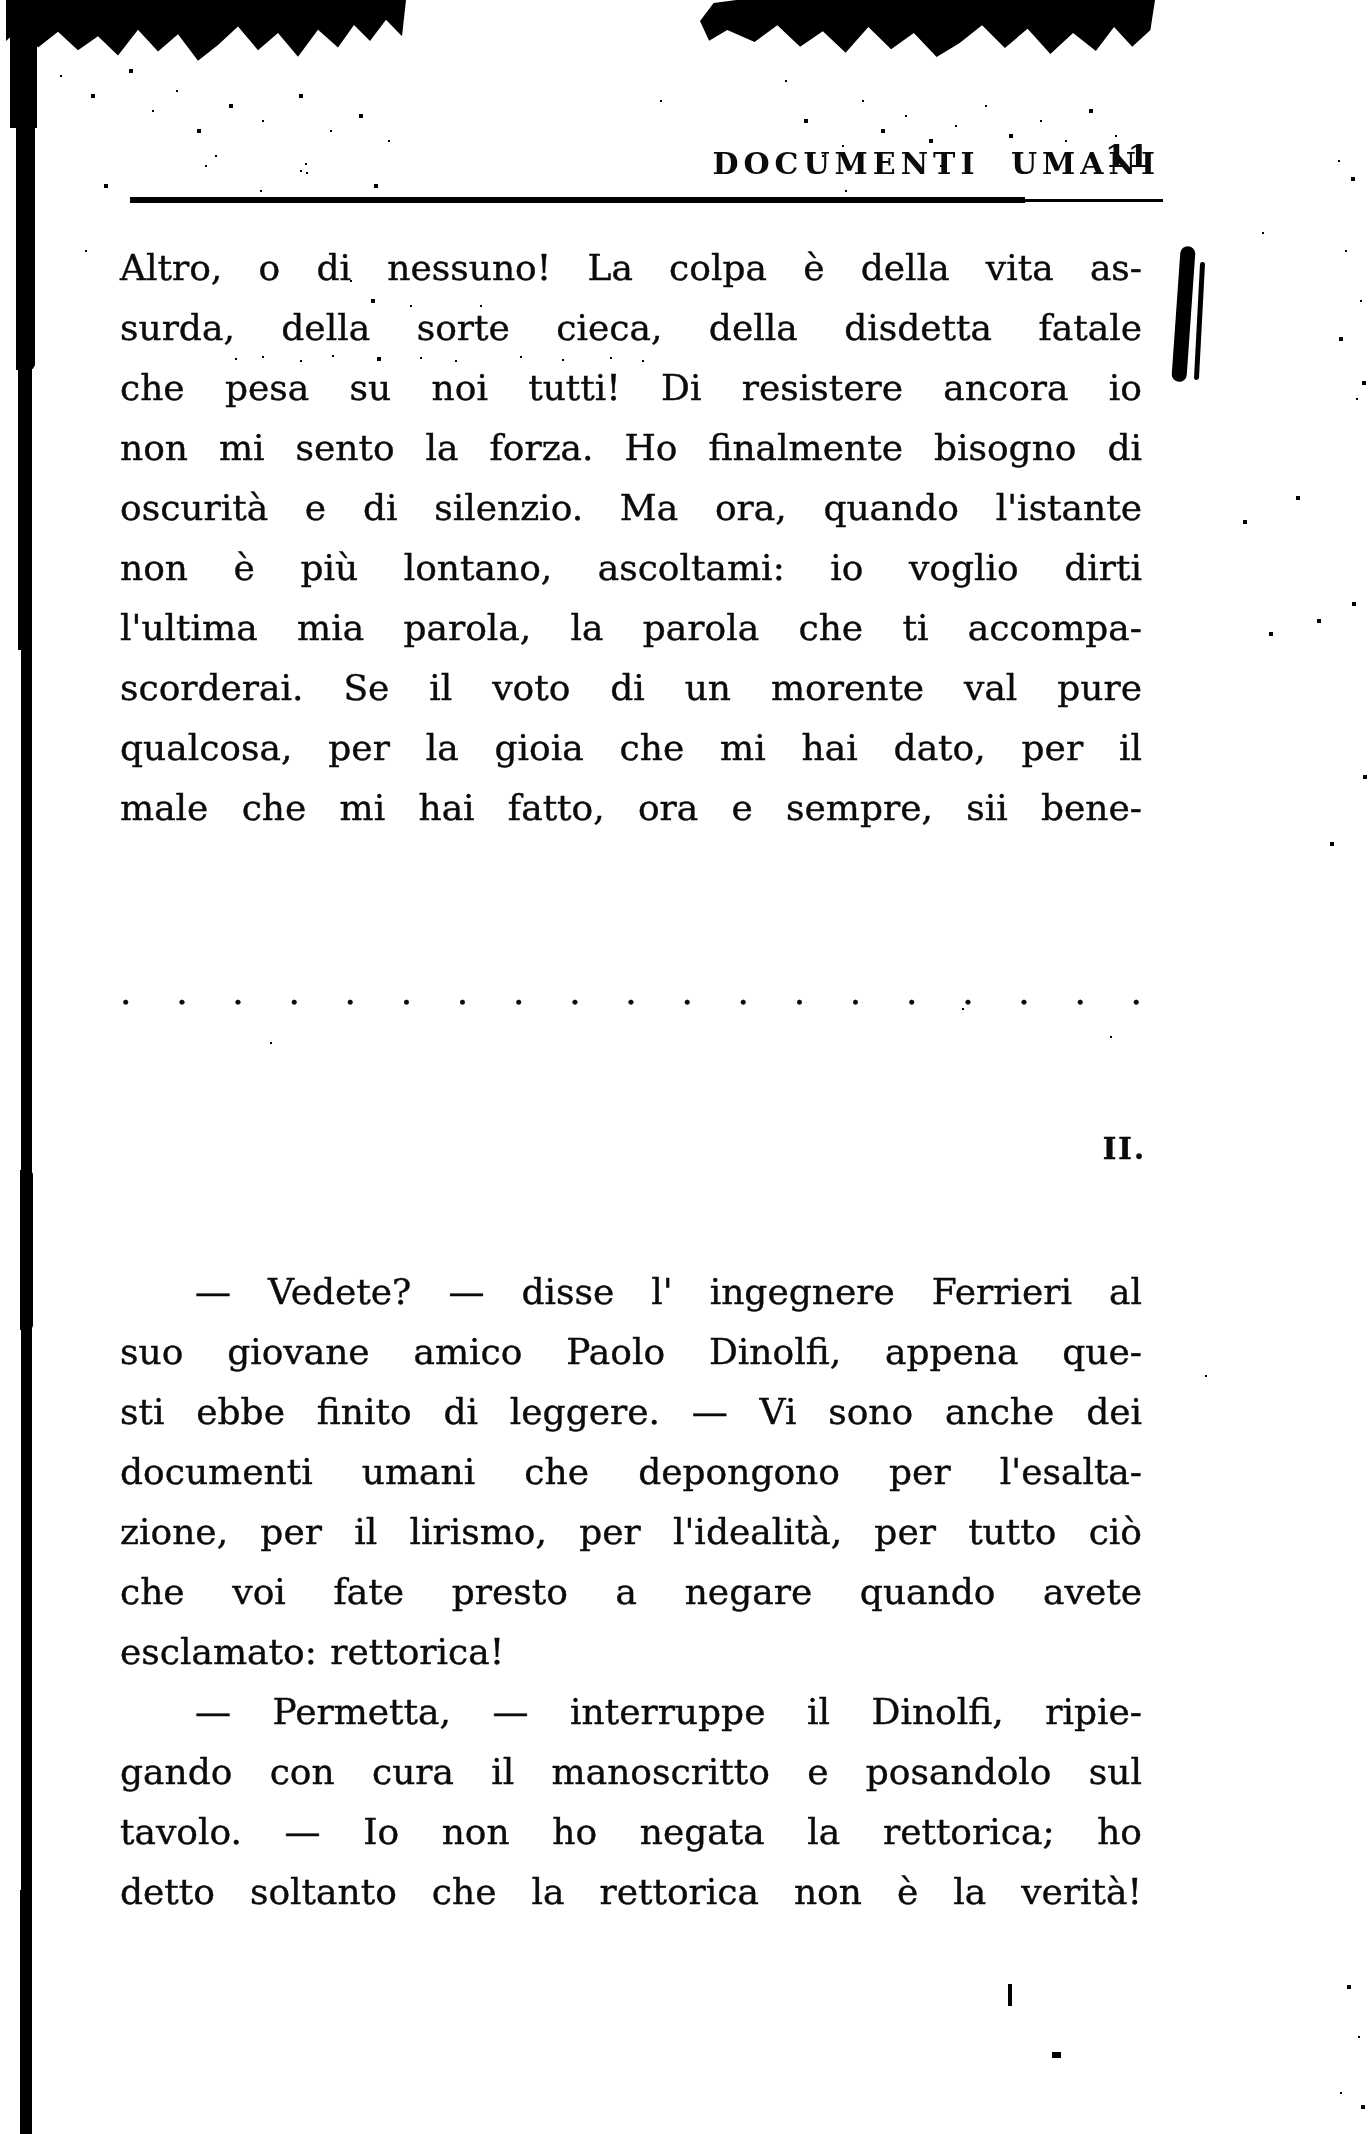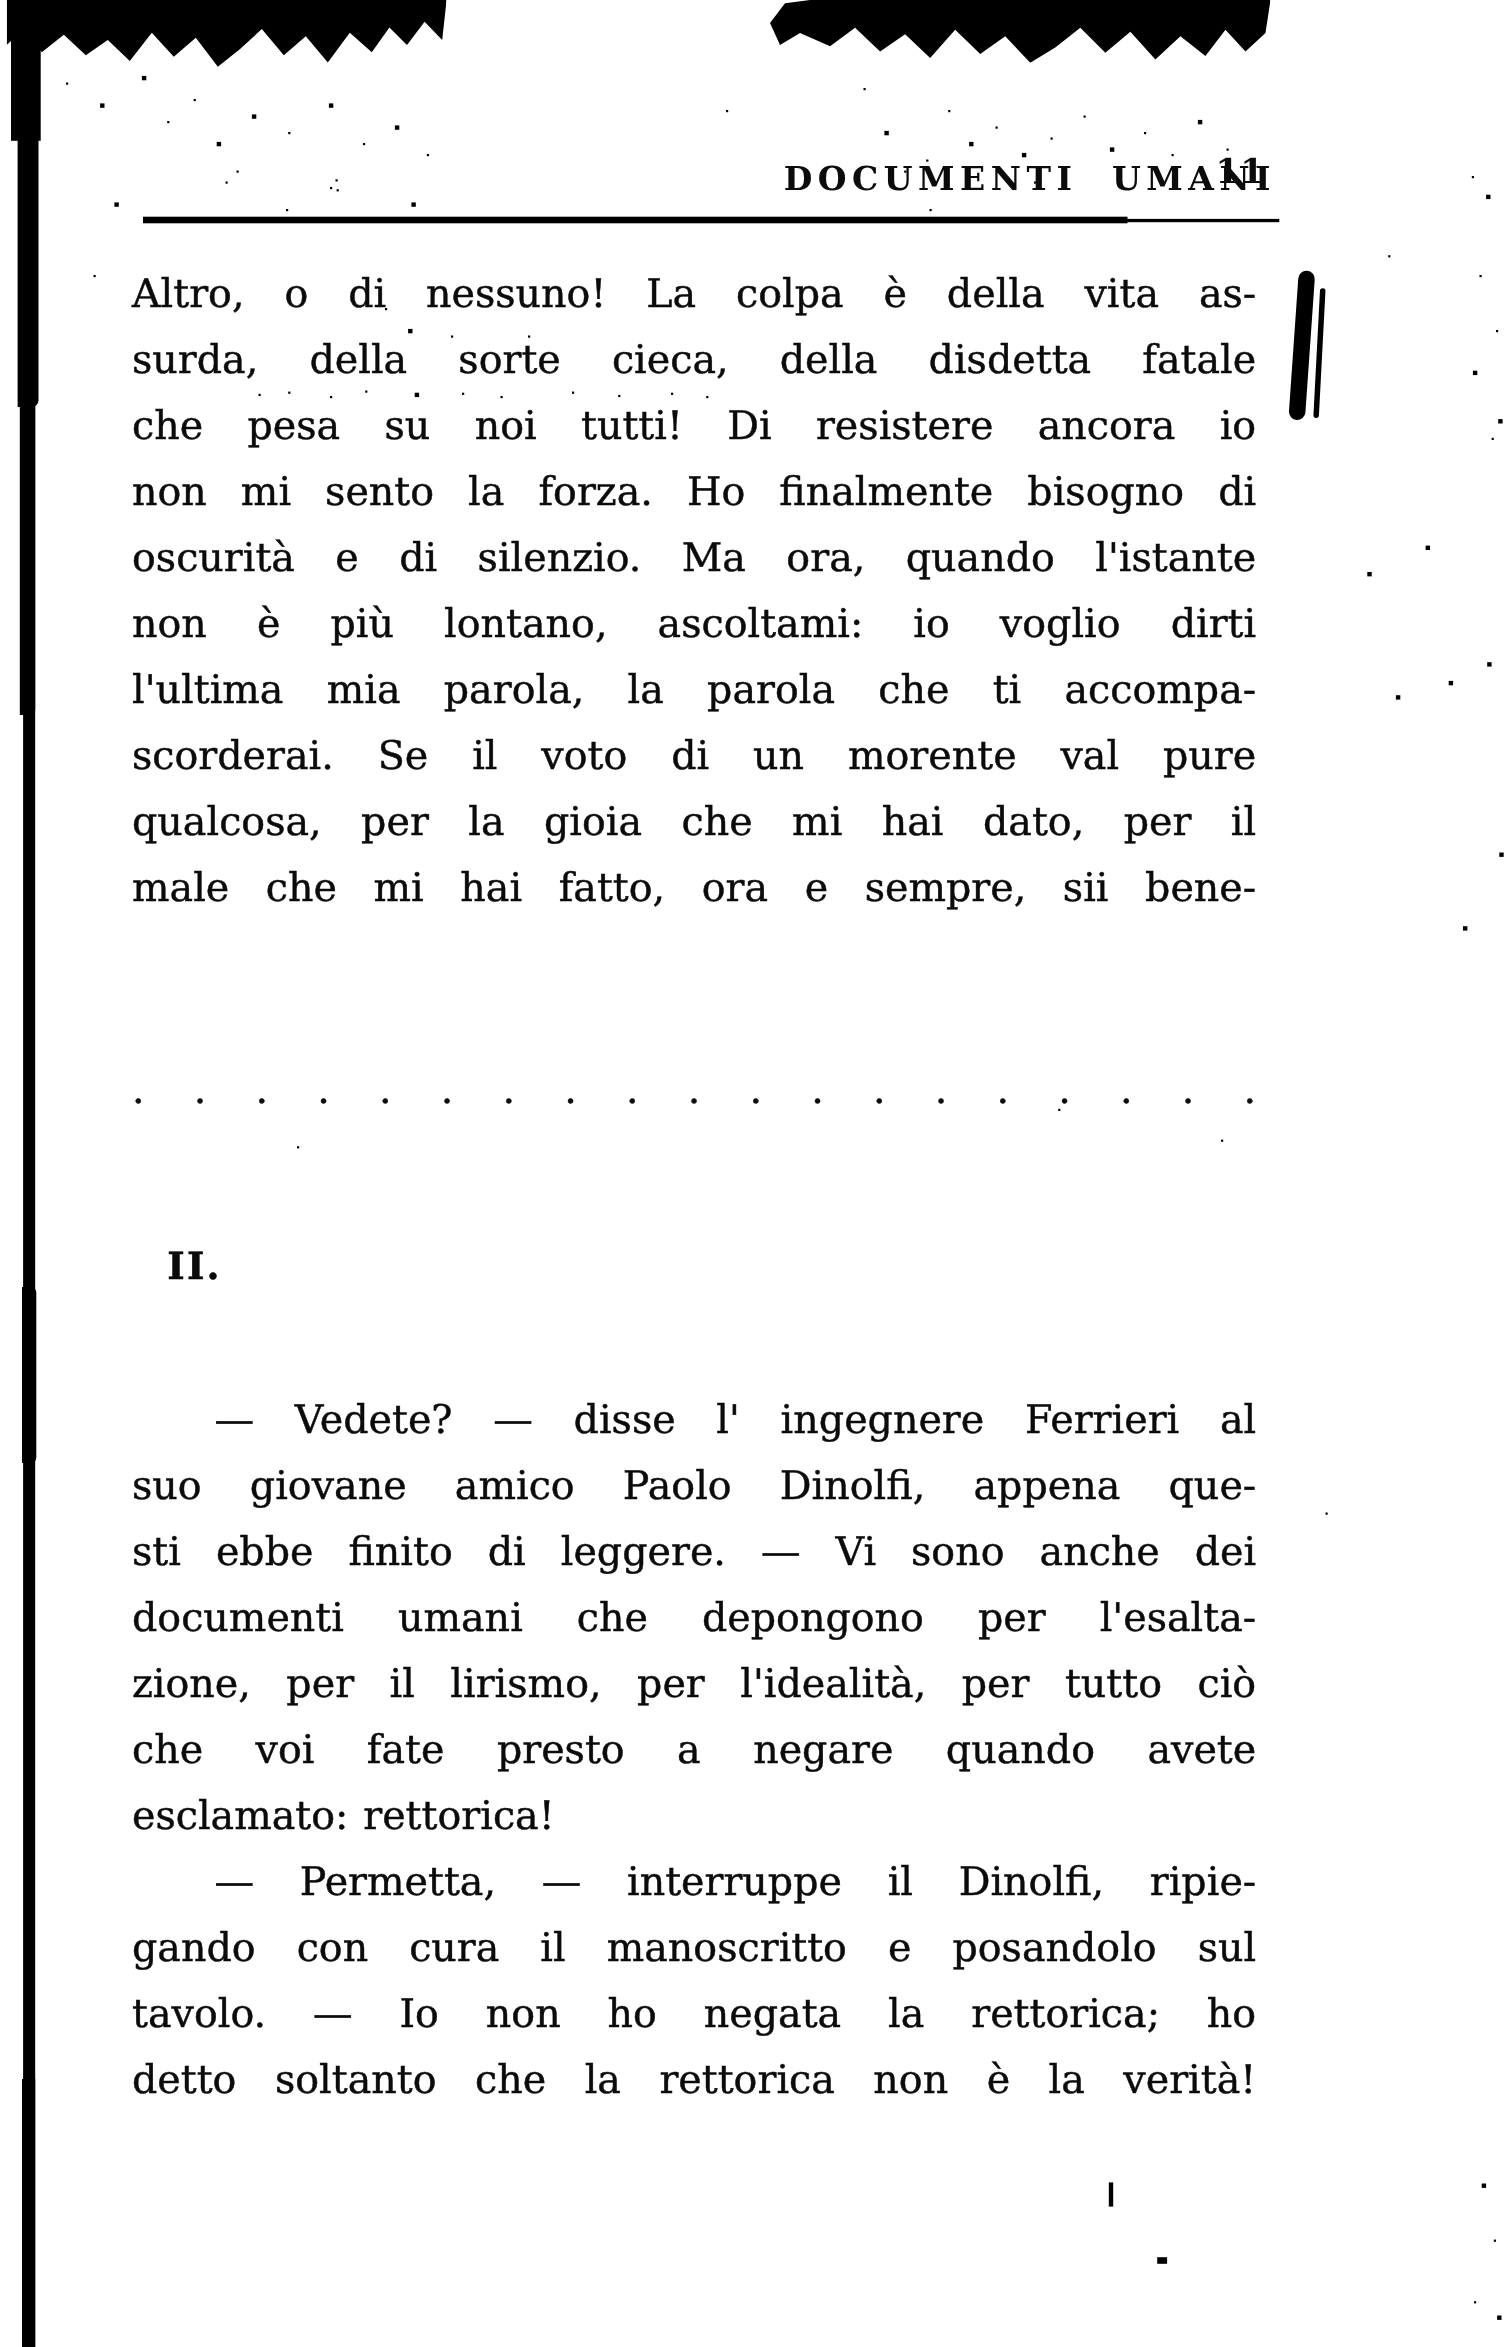--- a/index.html
+++ b/index.html
@@ -63,22 +63,22 @@
   .rule-right { left:1023px; top:199px; width:140px; height:3px; }
   
   .textblock { position:absolute; left:120px; width:1022px; font-size:36px; line-height:60px;
     -webkit-text-stroke:0.4px currentColor; }
   .block1 { top:238px; }
   .dotsrow { top:962px; }
   .block2 { top:1262px; }
   .line { height:60px; text-align:justify; text-align-last:justify; word-spacing:2px; white-space:normal; }
   .line.nojust { text-align:left; text-align-last:left; }
   .line.indent { text-indent:75px; }
-  .section-heading { position:absolute; left:152px; top:1132px; width:1022px; text-align:left;
-    font-size:34px; font-weight:bold; letter-spacing:2px; -webkit-text-stroke:0.4px #000; }
+  .section-heading { position:absolute; left:124px; top:1132px; width:1022px; text-align:right;
+    font-size:29px; font-weight:bold; letter-spacing:2px; -webkit-text-stroke:0.4px #000; }
   
   .smudge  { position:absolute; background:#000; }
   .smudge-a { left:1176px; top:246px; width:15px; height:136px; border-radius:8px; transform:rotate(4deg); }
   .smudge-b { left:1197px; top:262px; width:5px; height:118px; border-radius:3px; transform:rotate(3deg); }
   
   .tick { position:absolute; background:#000; }
   .tick-a { left:1008px; top:1984px; width:4px; height:22px; }
   .tick-b { left:1052px; top:2052px; width:9px; height:6px; }
 </style>
 </head>

